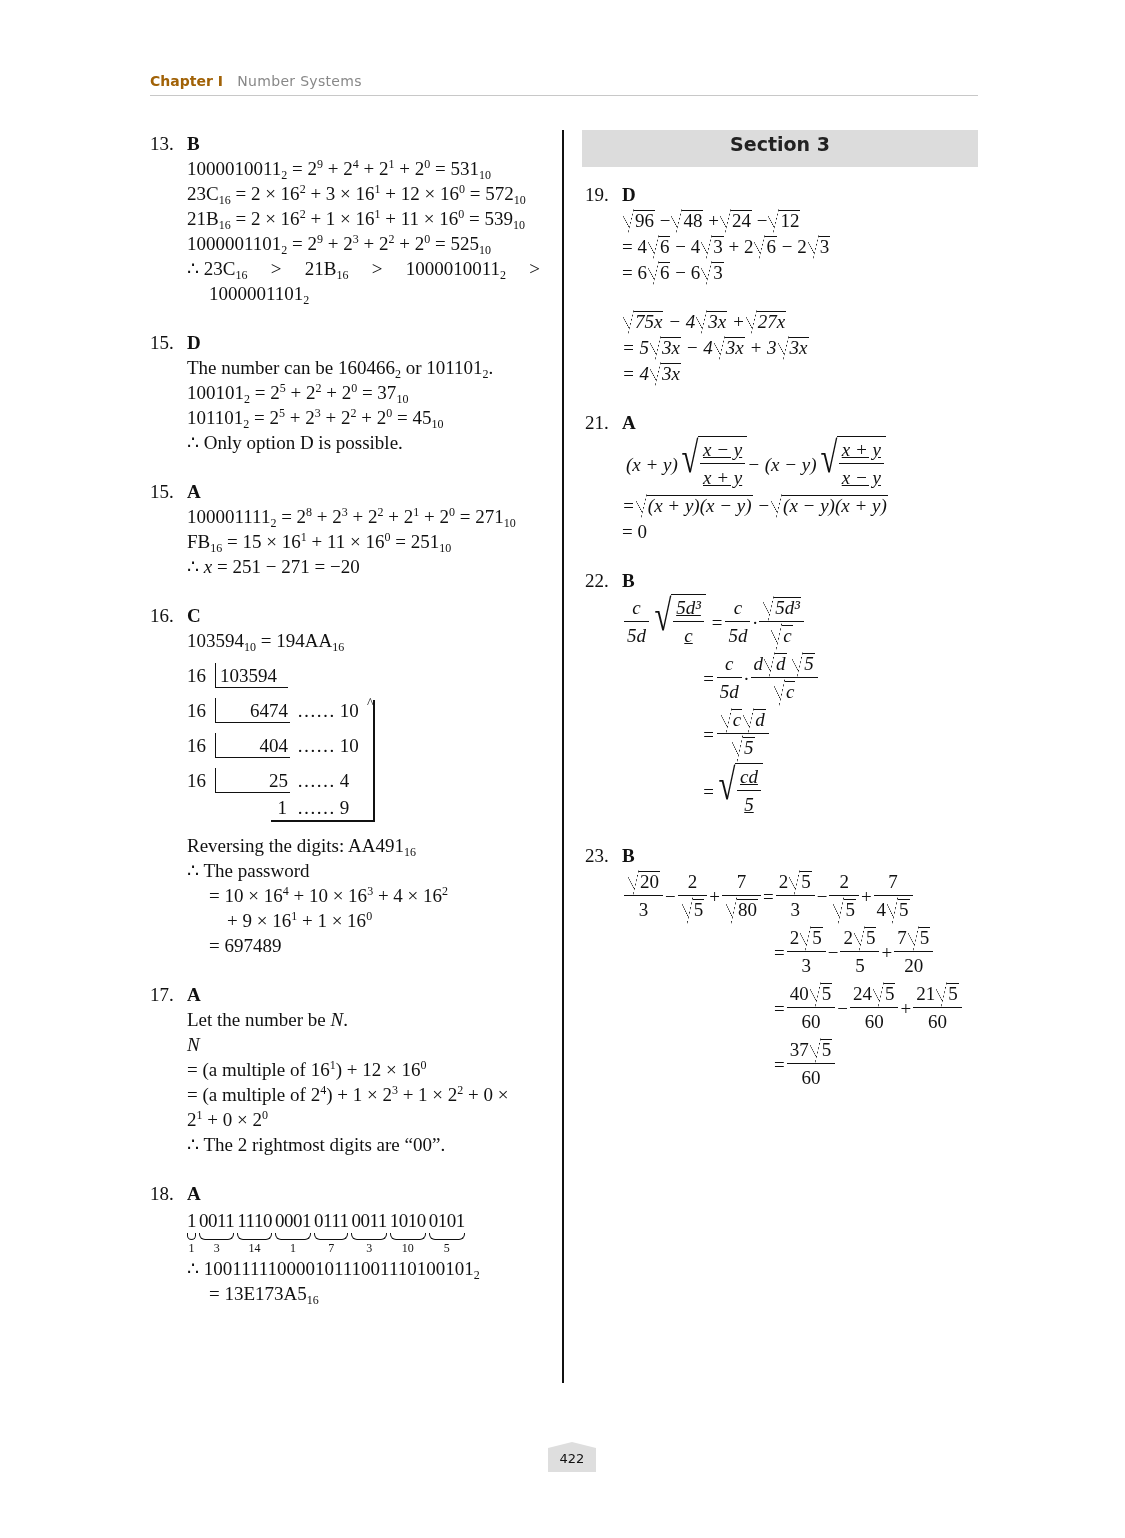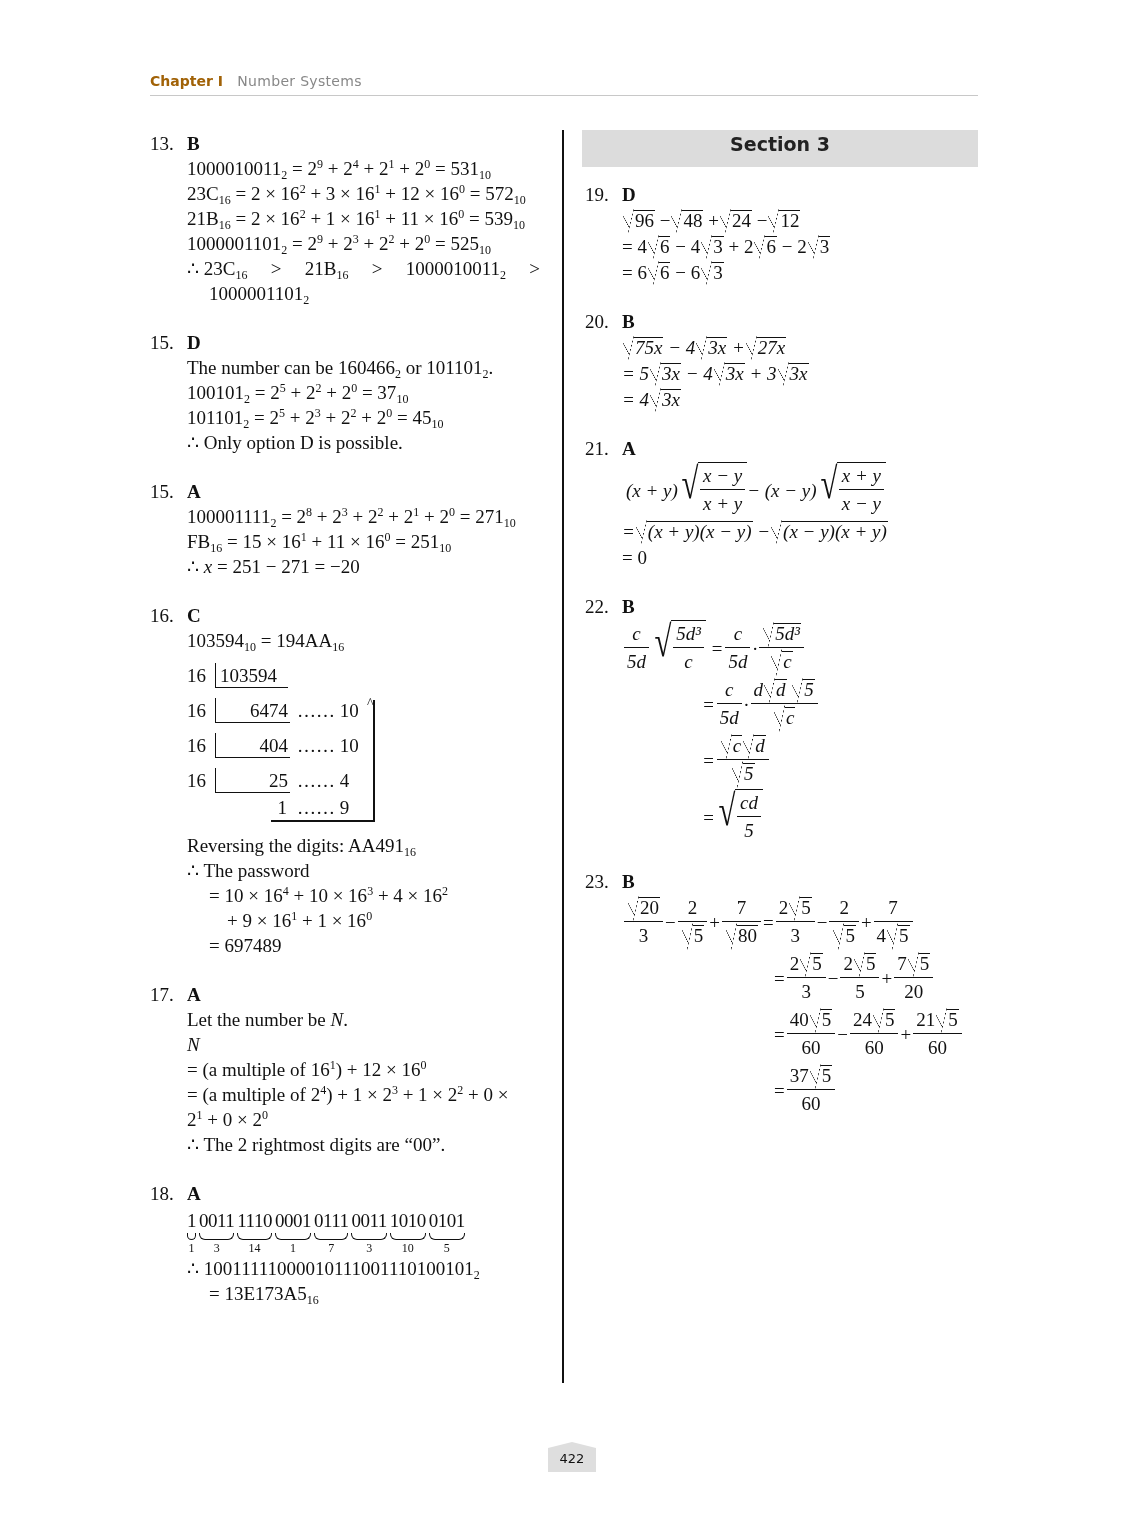--- a/index.html
+++ b/index.html
@@ -35,21 +35,21 @@
   
   .rad{display:inline-block;position:relative;padding-left:11px;margin-left:1px;}
   .rad::before{content:"";position:absolute;left:0;top:0;bottom:0;width:11px;background:linear-gradient(to bottom right,transparent 48%,#111 50%,transparent 54%) no-repeat 5px 0/6px 100%, linear-gradient(to top right,transparent 46%,#111 50%,transparent 56%) no-repeat 0 55%/6px 45%;}
   .rad .ov{display:inline-block;border-top:1.3px solid #111;padding:0 1px;line-height:20px;}
   .frac{display:inline-flex;flex-direction:column;vertical-align:middle;text-align:center;margin:0 2px;}
   .frac .n{border-bottom:1.3px solid #111;padding:0 3px;line-height:26px;}
   .frac .dn{padding:0 3px;line-height:28px;}
   .mline{display:flex;align-items:center;white-space:nowrap;margin:1px 0;}
   .bigrad{display:inline-flex;align-items:stretch;}
   .bigrad .sym{font-size:44px;line-height:44px;transform:scaleX(0.7);margin-right:-4px;}
-  .bigrad .inner{border-top:1.3px solid #111;display:inline-flex;align-items:flex-end;}
+  .bigrad .inner{border-top:1.3px solid #111;display:inline-flex;align-items:flex-end;text-decoration:underline;}
   .brace-row{display:flex;align-items:flex-start;font-size:19px;margin-top:2px;}
   .bgrp{display:inline-flex;flex-direction:column;align-items:center;margin-right:3px;}
   .bgrp .bits{letter-spacing:-0.5px;}
   .bgrp .br{width:100%;height:7px;border:1.2px solid #111;border-top:none;border-radius:0 0 6px 6px;box-sizing:border-box;}
   .bgrp .bv{font-size:12px;line-height:16px;}
   .footer{position:absolute;left:548px;top:1442px;width:48px;height:30px;background:#dedede;clip-path:polygon(0 20%,50% 0,100% 20%,100% 100%,0 100%);text-align:center;font-family:"DejaVu Sans",sans-serif;font-size:13px;line-height:34px;color:#111;}
 </style>
 </head>
 <body>
 
@@ -211,21 +211,20 @@
   <div class="q">
     <div><span class="qnum">19.</span><span class="qans">D</span></div>
     <div class="body">
       <div class="mline"><span class="rad"><span class="ov">96</span></span>&nbsp;<span>−</span><span class="rad"><span class="ov">48</span></span>&nbsp;<span>+</span><span class="rad"><span class="ov">24</span></span>&nbsp;<span>−</span><span class="rad"><span class="ov">12</span></span></div>
       <div class="mline"><span>=</span>&nbsp;<span>4</span><span class="rad"><span class="ov">6</span></span>&nbsp;<span>−</span>&nbsp;<span>4</span><span class="rad"><span class="ov">3</span></span>&nbsp;<span>+</span>&nbsp;<span>2</span><span class="rad"><span class="ov">6</span></span>&nbsp;<span>−</span>&nbsp;<span>2</span><span class="rad"><span class="ov">3</span></span></div>
       <div class="mline"><span>=</span>&nbsp;<span>6</span><span class="rad"><span class="ov">6</span></span>&nbsp;<span>−</span>&nbsp;<span>6</span><span class="rad"><span class="ov">3</span></span></div>
     </div>
   </div>
 
   <div class="q">
-    <div><span class="qnum">20.</span><span class="qans">B</span></div>
     <div class="body">
       <div class="mline ital"><span class="rad"><span class="ov">75x</span></span>&nbsp;<span>−</span>&nbsp;<span>4</span><span class="rad"><span class="ov">3x</span></span>&nbsp;<span>+</span><span class="rad"><span class="ov">27x</span></span></div>
       <div class="mline ital"><span>=</span>&nbsp;<span>5</span><span class="rad"><span class="ov">3x</span></span>&nbsp;<span>−</span>&nbsp;<span>4</span><span class="rad"><span class="ov">3x</span></span>&nbsp;<span>+</span>&nbsp;<span>3</span><span class="rad"><span class="ov">3x</span></span></div>
       <div class="mline ital"><span>=</span>&nbsp;<span>4</span><span class="rad"><span class="ov">3x</span></span></div>
     </div>
   </div>
 
   <div class="q">
     <div><span class="qnum">21.</span><span class="qans">A</span></div>
     <div class="body">

